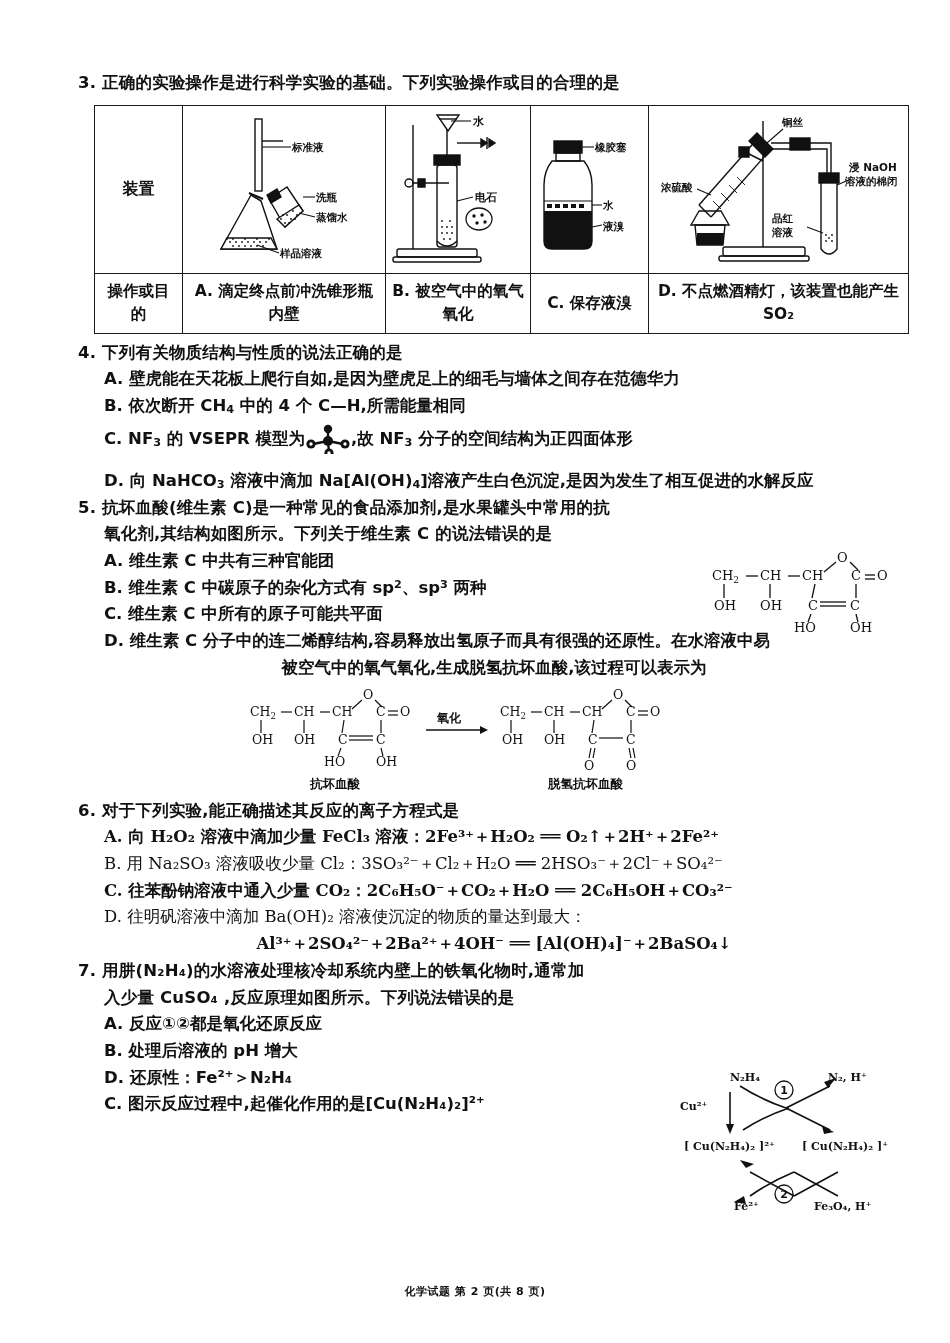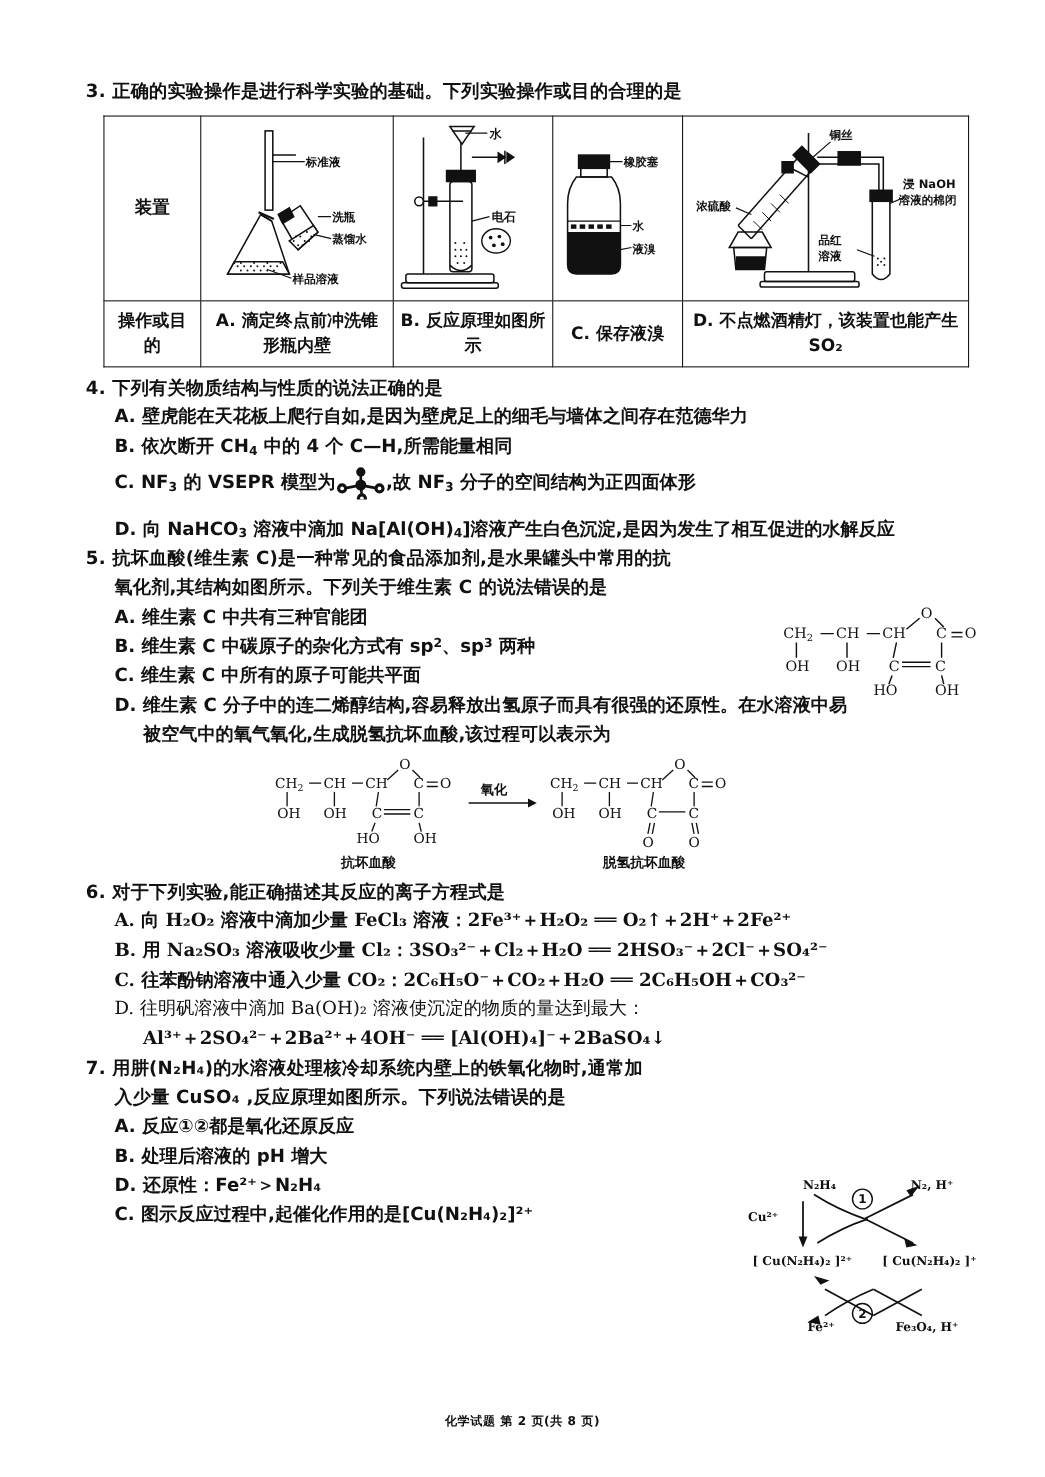--- a/index.html
+++ b/index.html
@@ -10,34 +10,34 @@
     font-family: "DejaVu Serif", "Liberation Serif", serif;
     color: #111111;
     position: relative;
     overflow: hidden;
   }
   .page { position:relative; width:950px; height:1343px; padding: 70px 92px 0 78px; }
 
   
   .qline { font-size: 16.5px; line-height: 1.62; letter-spacing: .2px; }
   .opt   { font-size: 16.5px; line-height: 1.62; padding-left: 26px; }
-  .opt2  { padding-left: 52px; }
+  .opt2  { padding-left: 52px; text-align: center; }
   .indent{ padding-left: 26px; }
   sub { font-size: .68em; vertical-align: -0.22em; }
   sup { font-size: .68em; vertical-align: 0.42em; }
   .eq  { font-family: "DejaVu Serif","Liberation Serif",serif; }
   .cn  { font-family: "DejaVu Sans","Liberation Sans",sans-serif; font-weight: 600; }
 
   
   table.appara { border-collapse: collapse; width: 786px; margin: 8px 0 6px 16px; table-layout: fixed; }
   table.appara td { border: 1.4px solid #1a1a1a; text-align:center; vertical-align: middle; }
   .rowtop td { height: 168px; }
   .rowbot td { height: 60px; font-size: 15.5px; line-height:1.5; font-weight:600;
                font-family:"DejaVu Sans","Liberation Sans",sans-serif; padding: 4px 6px; }
-  .c0 { width: 88px; } .c1 { width: 175px; } .c2 { width: 145px; }
+  .c0 { width: 88px; } .c1 { width: 203px; } .c2 { width: 145px; }
   .c3 { width: 118px; } .c4 { width: 260px; }
   .lbl-head { font-size:16px; font-weight:600; font-family:"DejaVu Sans","Liberation Sans",sans-serif; }
 
   .fig { position:relative; width:100%; height:100%; }
   .fig svg { display:block; margin: 0 auto; }
 
   
   .struct-vitc { position:absolute; right: 40px; top: 548px; }
   .scheme { margin: 6px 0 2px 0; display:flex; justify-content:center; }
   .cyc { position:absolute; right: 42px; top: 1068px; }
@@ -292,21 +292,21 @@
             <text x="121" y="129">溶液</text>
           </g>
         </svg>
         </div>
       </td>
     </tr>
 
     <tr class="rowbot">
       <td class="c0 lbl-head">操作或目的</td>
       <td class="c1">A. 滴定终点前冲洗锥形瓶内壁</td>
-      <td class="c2">B. 反应原理如图所示</td>
+      <td class="c2">B. 被空气中的氧气氧化</td>
       <td class="c3">C. 保存液溴</td>
       <td class="c4">D. 不点燃酒精灯，该装置也能产生 SO₂</td>
     </tr>
   </tbody>
     </table>
 
   <div class="qline cn">
     <span>4.</span>
     <span>下列有关物质结构与性质的说法正确的是</span>
   </div>
@@ -464,21 +464,21 @@
       </g>
       <text x="300" y="100" font-family="DejaVu Sans, sans-serif" font-size="12.5" font-weight="600" fill="#111">脱氢抗坏血酸</text>
     </svg>
   </div>
 
   <div class="qline cn">
     <span>6.</span>
     <span>对于下列实验,能正确描述其反应的离子方程式是</span>
   </div>
   <div class="opt eq" style="font-weight:600">A. 向 H₂O₂ 溶液中滴加少量 FeCl₃ 溶液：2Fe³⁺＋H₂O₂ ══ O₂↑＋2H⁺＋2Fe²⁺</div>
-  <div class="opt eq" style="font-weight:700">B. 用 Na₂SO₃ 溶液吸收少量 Cl₂：3SO₃²⁻＋Cl₂＋H₂O ══ 2HSO₃⁻＋2Cl⁻＋SO₄²⁻</div>
+  <div class="opt eq" style="font-weight:400">B. 用 Na₂SO₃ 溶液吸收少量 Cl₂：3SO₃²⁻＋Cl₂＋H₂O ══ 2HSO₃⁻＋2Cl⁻＋SO₄²⁻</div>
   <div class="opt eq" style="font-weight:600">C. 往苯酚钠溶液中通入少量 CO₂：2C₆H₅O⁻＋CO₂＋H₂O ══ 2C₆H₅OH＋CO₃²⁻</div>
   <div class="opt eq" style="font-weight:400">D. 往明矾溶液中滴加 Ba(OH)₂ 溶液使沉淀的物质的量达到最大：</div>
   <div class="opt opt2 eq" style="font-weight:600">Al³⁺＋2SO₄²⁻＋2Ba²⁺＋4OH⁻ ══ [Al(OH)₄]⁻＋2BaSO₄↓</div>
 
   <div class="qline cn">
     <span>7.</span>
     <span>用肼(N₂H₄)的水溶液处理核冷却系统内壁上的铁氧化物时,通常加</span>
   </div>
   <div class="qline cn indent">入少量 CuSO₄ ,反应原理如图所示。下列说法错误的是</div>
   <div class="opt cn">A. 反应①②都是氧化还原反应</div>

